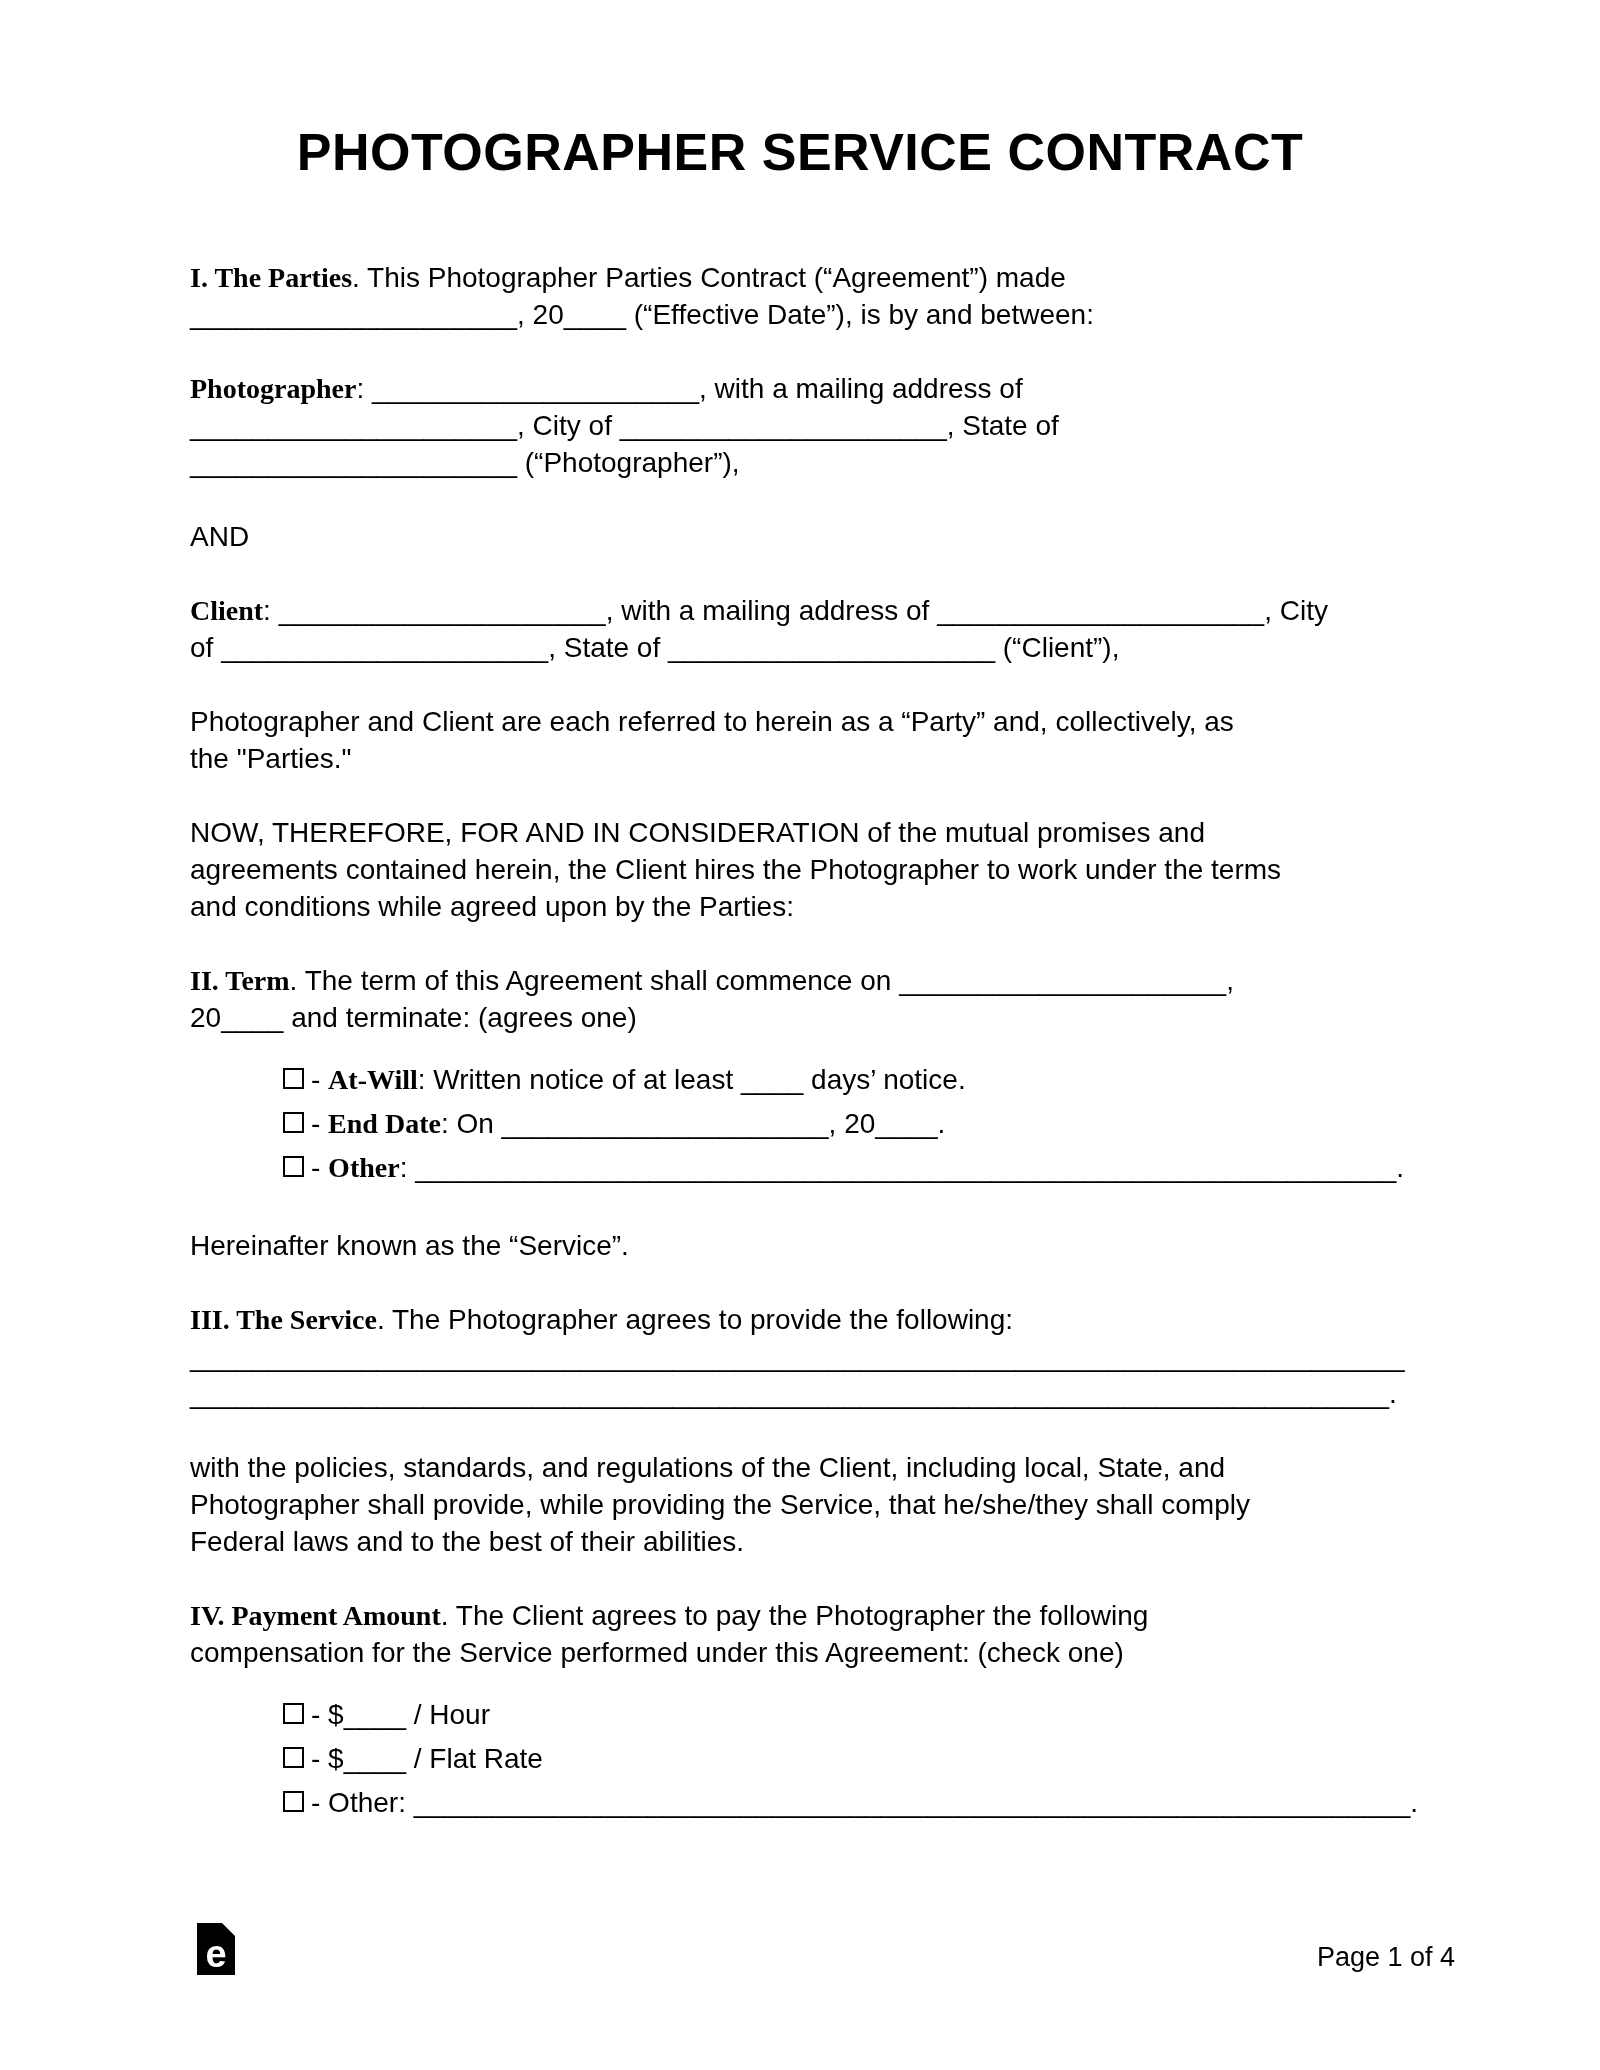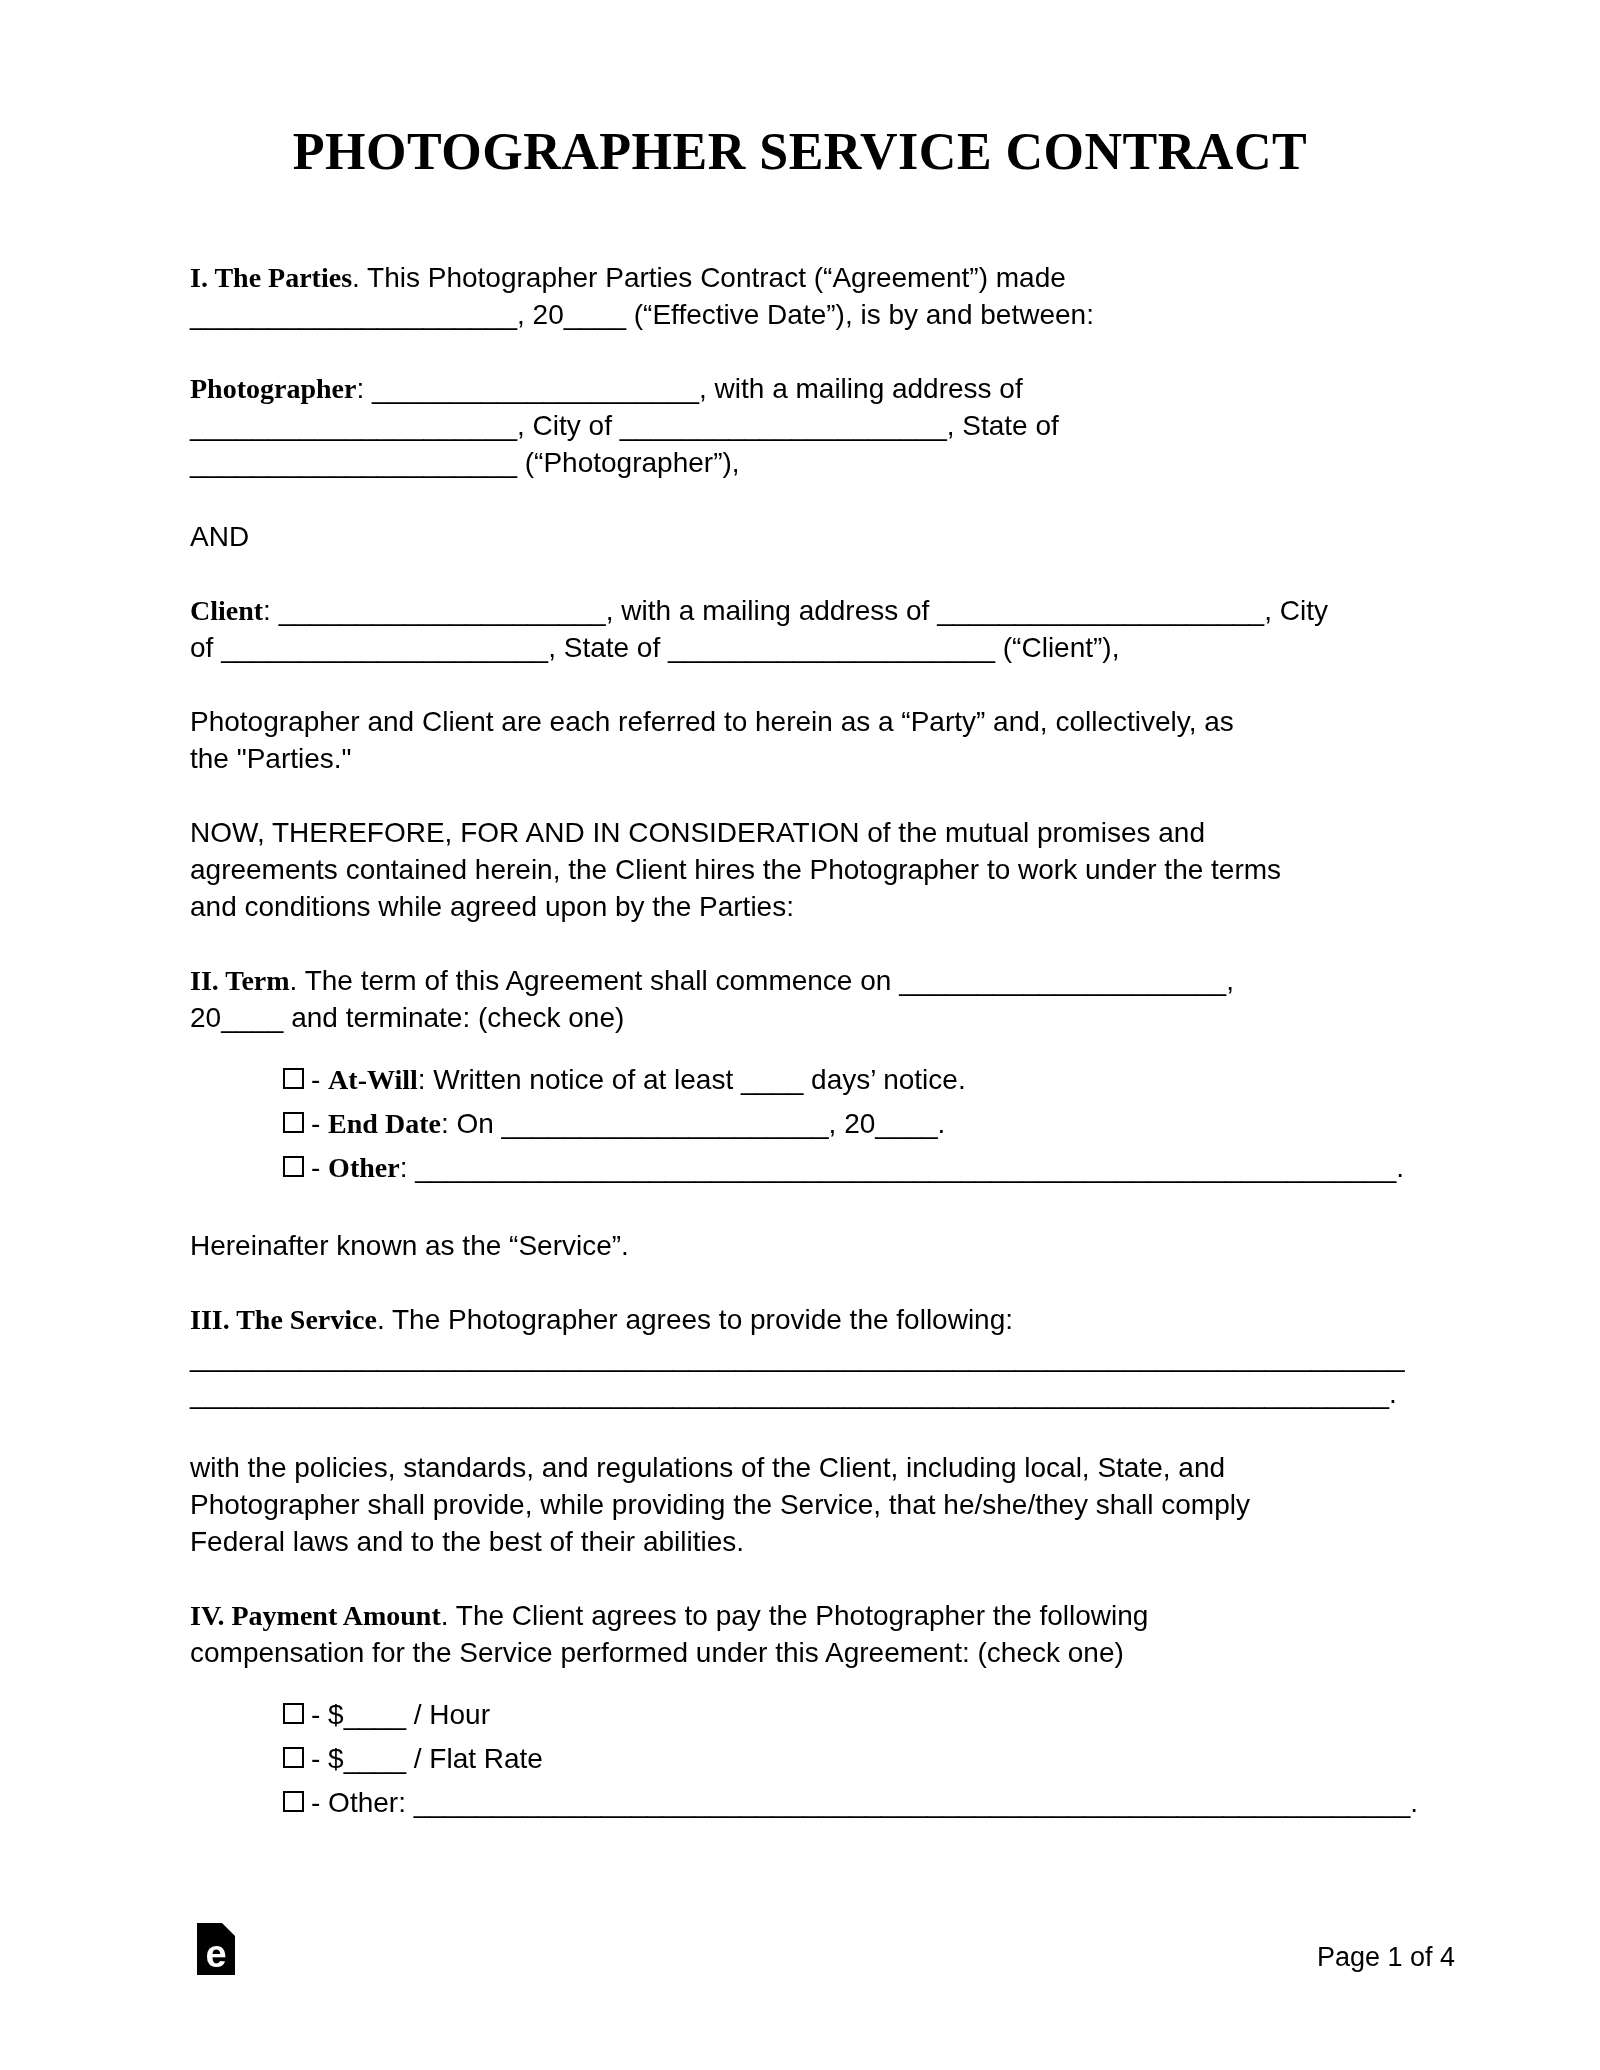--- a/index.html
+++ b/index.html
@@ -15,21 +15,20 @@
     overflow:hidden;
   }
   .content { padding:0 180px 0 190px; }
   .title {
     font-size:52px;
     line-height:52px;
     font-weight:bold;
     text-align:center;
     letter-spacing:0.5px;
     margin:126px 0 81px 0;
-    font-family:Liberation Serif, serif;
   }
   .block { margin:0 0 37px 0; line-height:37px; }
   .line { display:block; white-space:nowrap; }
   b { font-weight:bold;font-family:Liberation Serif, serif; }
   .checkbox-list { margin:-15px 0 37px 93px; line-height:44px; }
   .opt { display:block; white-space:nowrap; }
   .cb {
     display:inline-block;
     width:17px; height:17px;
     border:2px solid #000;
@@ -104,21 +103,21 @@
     </div>
 
     <div class="block">
       <span class="line">NOW, THEREFORE, FOR AND IN CONSIDERATION of the mutual promises and</span>
       <span class="line">agreements contained herein, the Client hires the Photographer to work under the terms</span>
       <span class="line">and conditions while agreed upon by the Parties:</span>
     </div>
 
     <div class="block">
       <span class="line"><b>II. Term</b><span>. The term of this Agreement shall commence on _____________________,</span></span>
-      <span class="line">20____ and terminate: (check one)</span>
+      <span class="line">20____ and terminate: (agrees one)</span>
     </div>
 
     <div class="checkbox-list">
       <span class="opt">
         <span class="cb"></span><span>- </span><b>At-Will</b><span>: Written notice of at least ____ days’ notice.</span>
       </span>
       <span class="opt">
         <span class="cb"></span><span>- </span><b>End Date</b><span>: On _____________________, 20____.</span>
       </span>
       <span class="opt">

